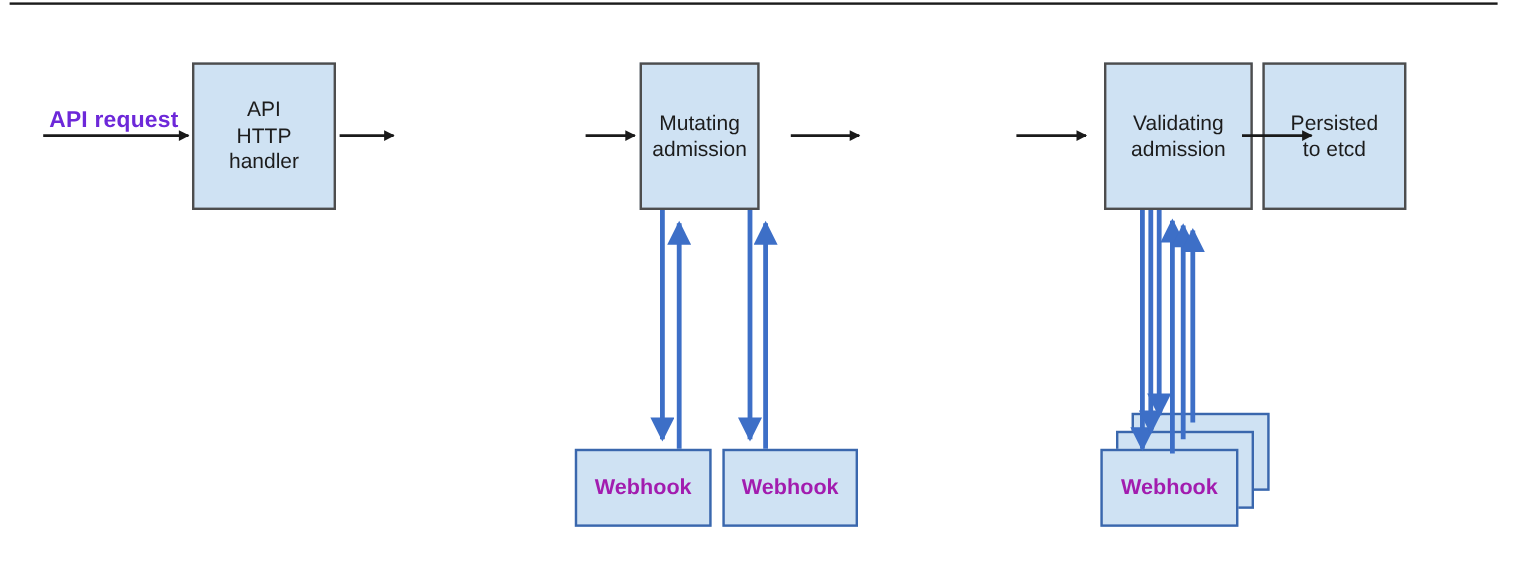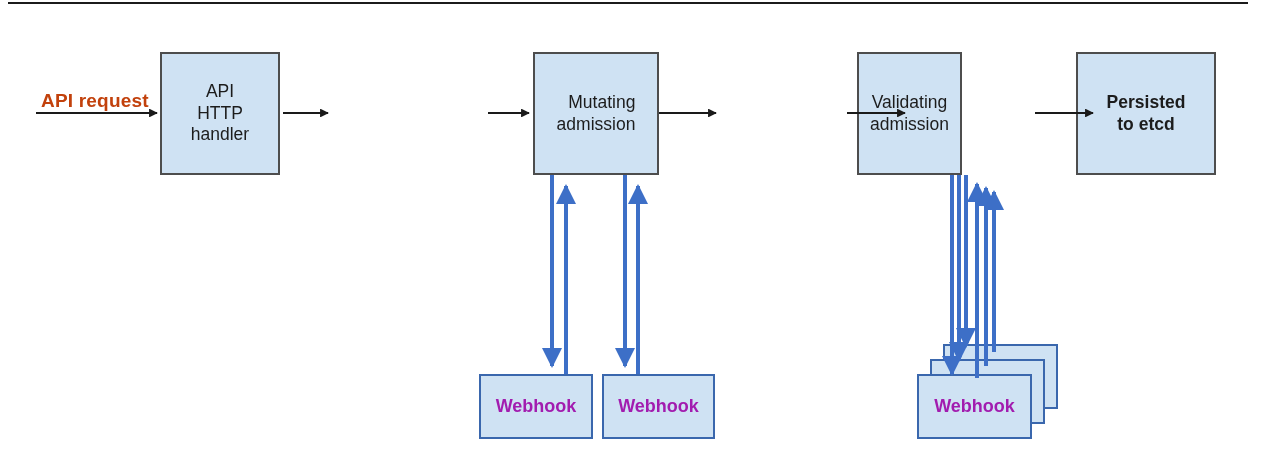--- a/index.html
+++ b/index.html
@@ -31,45 +31,45 @@
     background:var(--box-fill);
     border:2px solid var(--webhook-border);
     display:flex;align-items:center;justify-content:center;
     text-align:center;
     font-size:18px;font-weight:600;color:#a21caf;
     width:114px;height:65px;top:374px;
   }
   .webhook.back{width:115px;}
   .input-label{
     position:absolute;left:41px;top:90px;
-    font-size:19px;font-weight:600;color:#c2410c;
+    font-size:19px;font-weight:600;color:#6d28d9;
     letter-spacing:0.2px;
   }
   svg.overlay{
     position:absolute;left:0;top:0;
     pointer-events:none;
   }
 </style>
 </head>
 <body>
 
 <div id="canvas">
 
   <div class="top-line"></div>
 
   <div class="input-label">API request</div>
 
   <div class="node" style="left:160px;width:120px;">API
 HTTP
 handler</div>
-  <div class="node" style="left:533px;width:126px;text-align:right;">Mutating
+  <div class="node" style="left:533px;width:100px;">Mutating
 admission</div>
-  <div class="node" style="left:857px;width:105px;">Validating
+  <div class="node" style="left:920px;width:124px;">Validating
 admission</div>
-  <div class="node" style="left:1076px;width:140px;font-weight:bold;">Persisted
+  <div class="node" style="left:1052px;width:120px;">Persisted
 to etcd</div>
 
   <div class="webhook" style="left:479px;">Webhook</div>
   <div class="webhook" style="left:602px;width:113px;">Webhook</div>
 
   <div class="webhook back" style="left:943px;top:344px;"></div>
   <div class="webhook back" style="left:930px;top:359px;"></div>
   <div class="webhook back" style="left:917px;top:374px;">Webhook</div>
 
   <svg class="overlay" width="1278" height="476" viewBox="0 0 1278 476">

